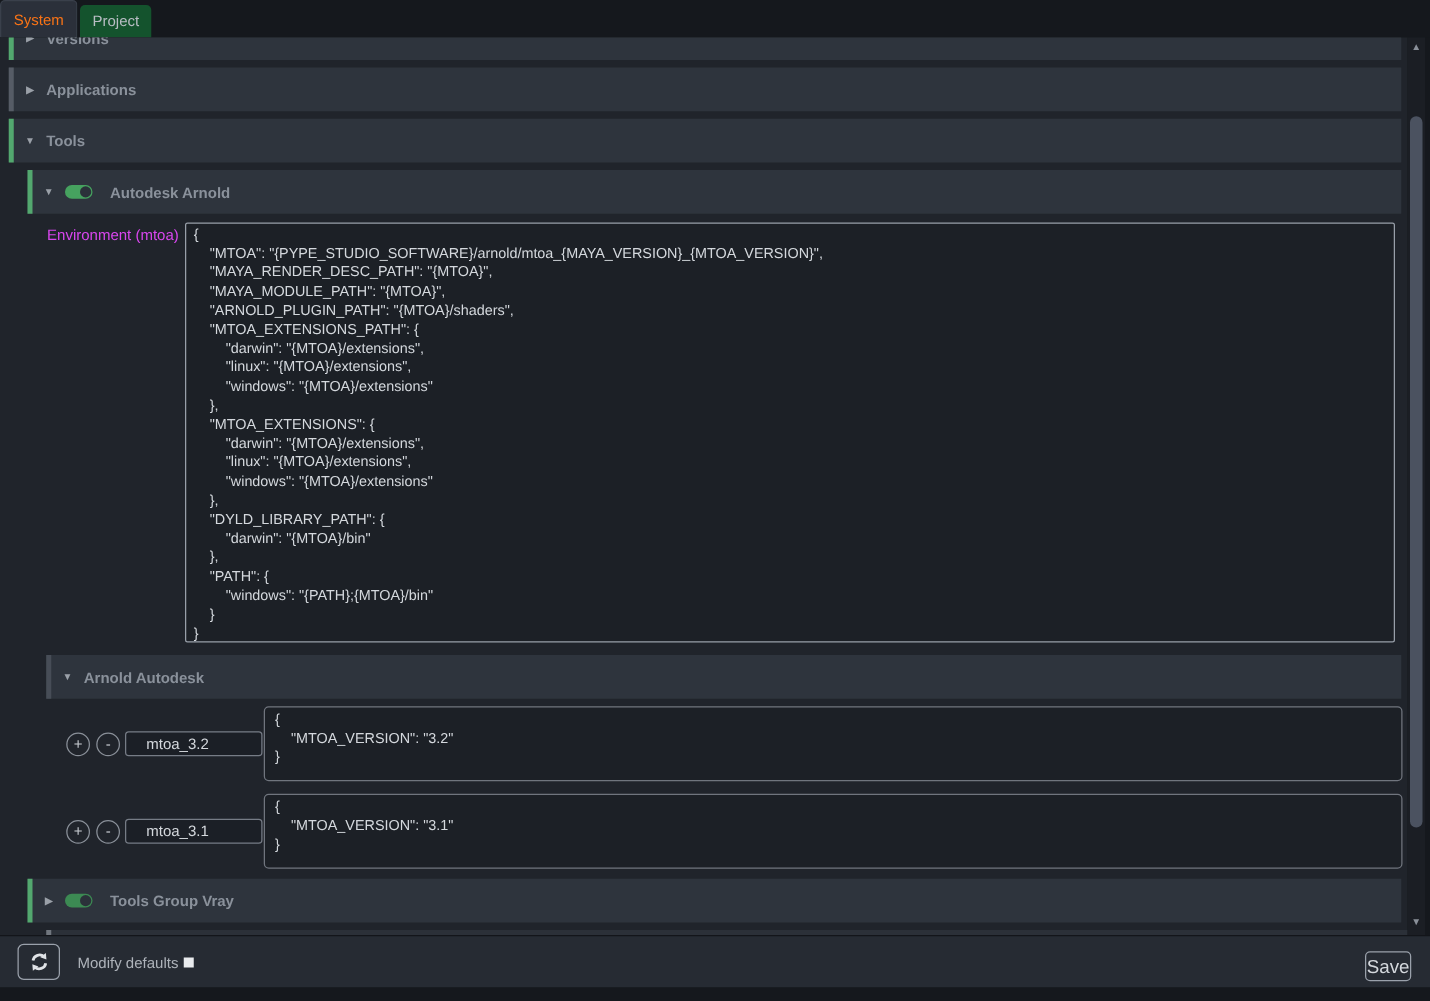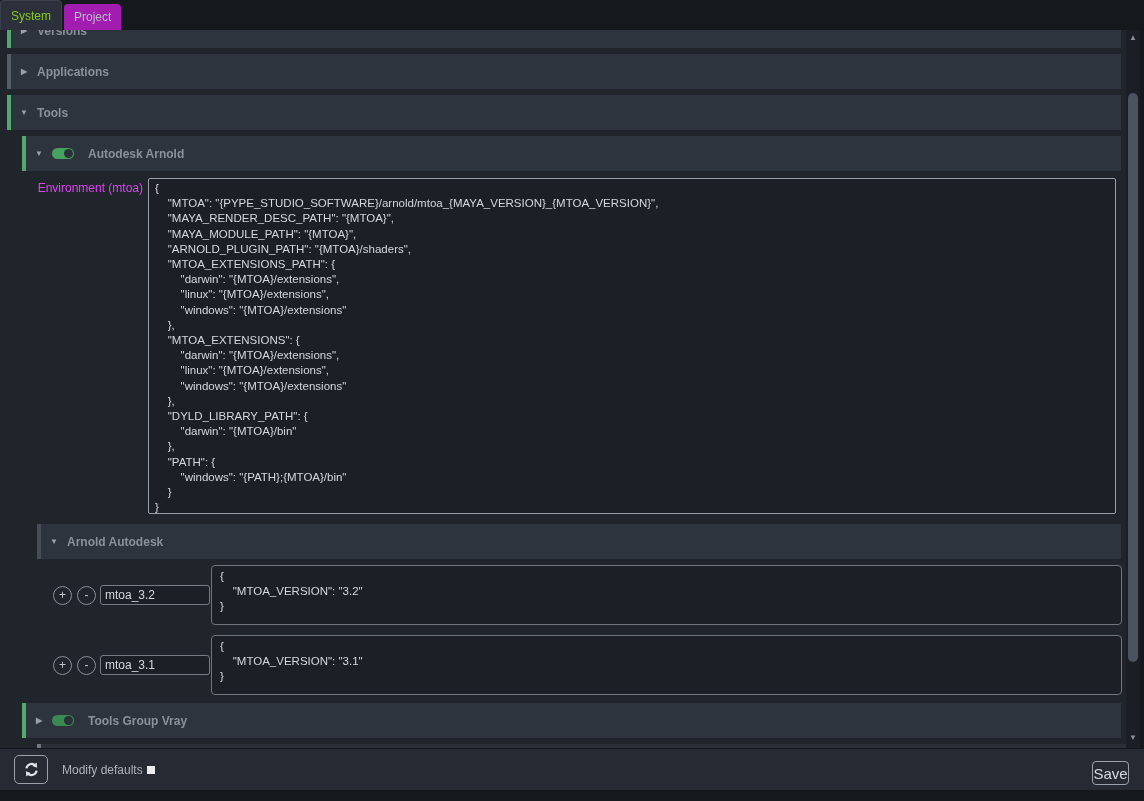--- a/index.html
+++ b/index.html
@@ -21,26 +21,26 @@
   .tab {
     font-size:12px;
     padding:0 10px;
     display:flex; align-items:center;
     border-radius:4px 4px 0 0;
     cursor:default;
   }
   .tab.active {
     height:30px;
     background:#2b303a;
-    color:#84cc16;
+    color:#f97316;
     border:1px solid #3a404b; border-bottom:none;
   }
   .tab.inactive {
     height:26px;
-    background:#a21caf;
+    background:#14532d;
     color:#b9bdc4;
     margin-left:2px;
   }
 
   
   .viewport {
     position:absolute; top:30px; left:0; width:1126px; height:718px;
     background:#20242b;
     overflow:hidden;
     padding-left:7px;
@@ -109,21 +109,21 @@
     border:1px solid #8a9099; background:transparent;
     color:#c6cad0; font-size:12px; line-height:16px;
     text-align:center; flex:none;
     padding:0; cursor:default;
   }
   .round-btn + .round-btn { margin-left:5px; }
   .key-input {
     margin-left:4px;
     width:110px; height:20px;
     background:#1b1f26; border:1px solid #767c86; border-radius:3px;
-    color:#d4d8dd; font-size:12px; padding:0 4px;
+    color:#d4d8dd; font-size:12px; padding:0 16px;
     font-family:"Liberation Sans", sans-serif;
   }
   .version-textarea {
     width:911px; height:60px;
     border-color:#70757e; border-radius:4px;
     padding:3px 8px;
   }
 
   .chaos-header { margin-top:8px; }
   .partial-section {

